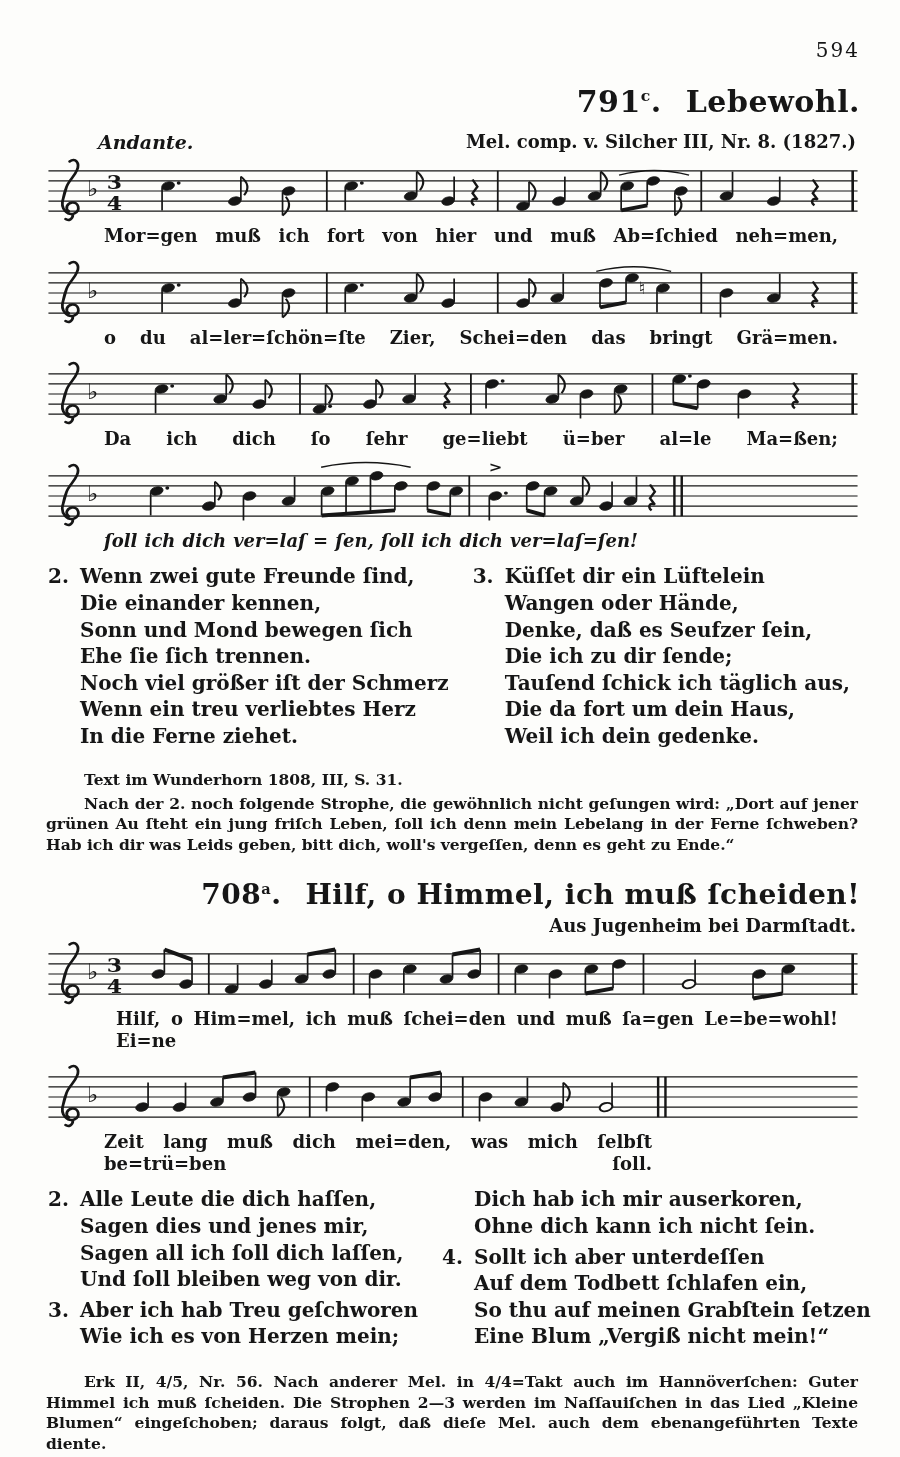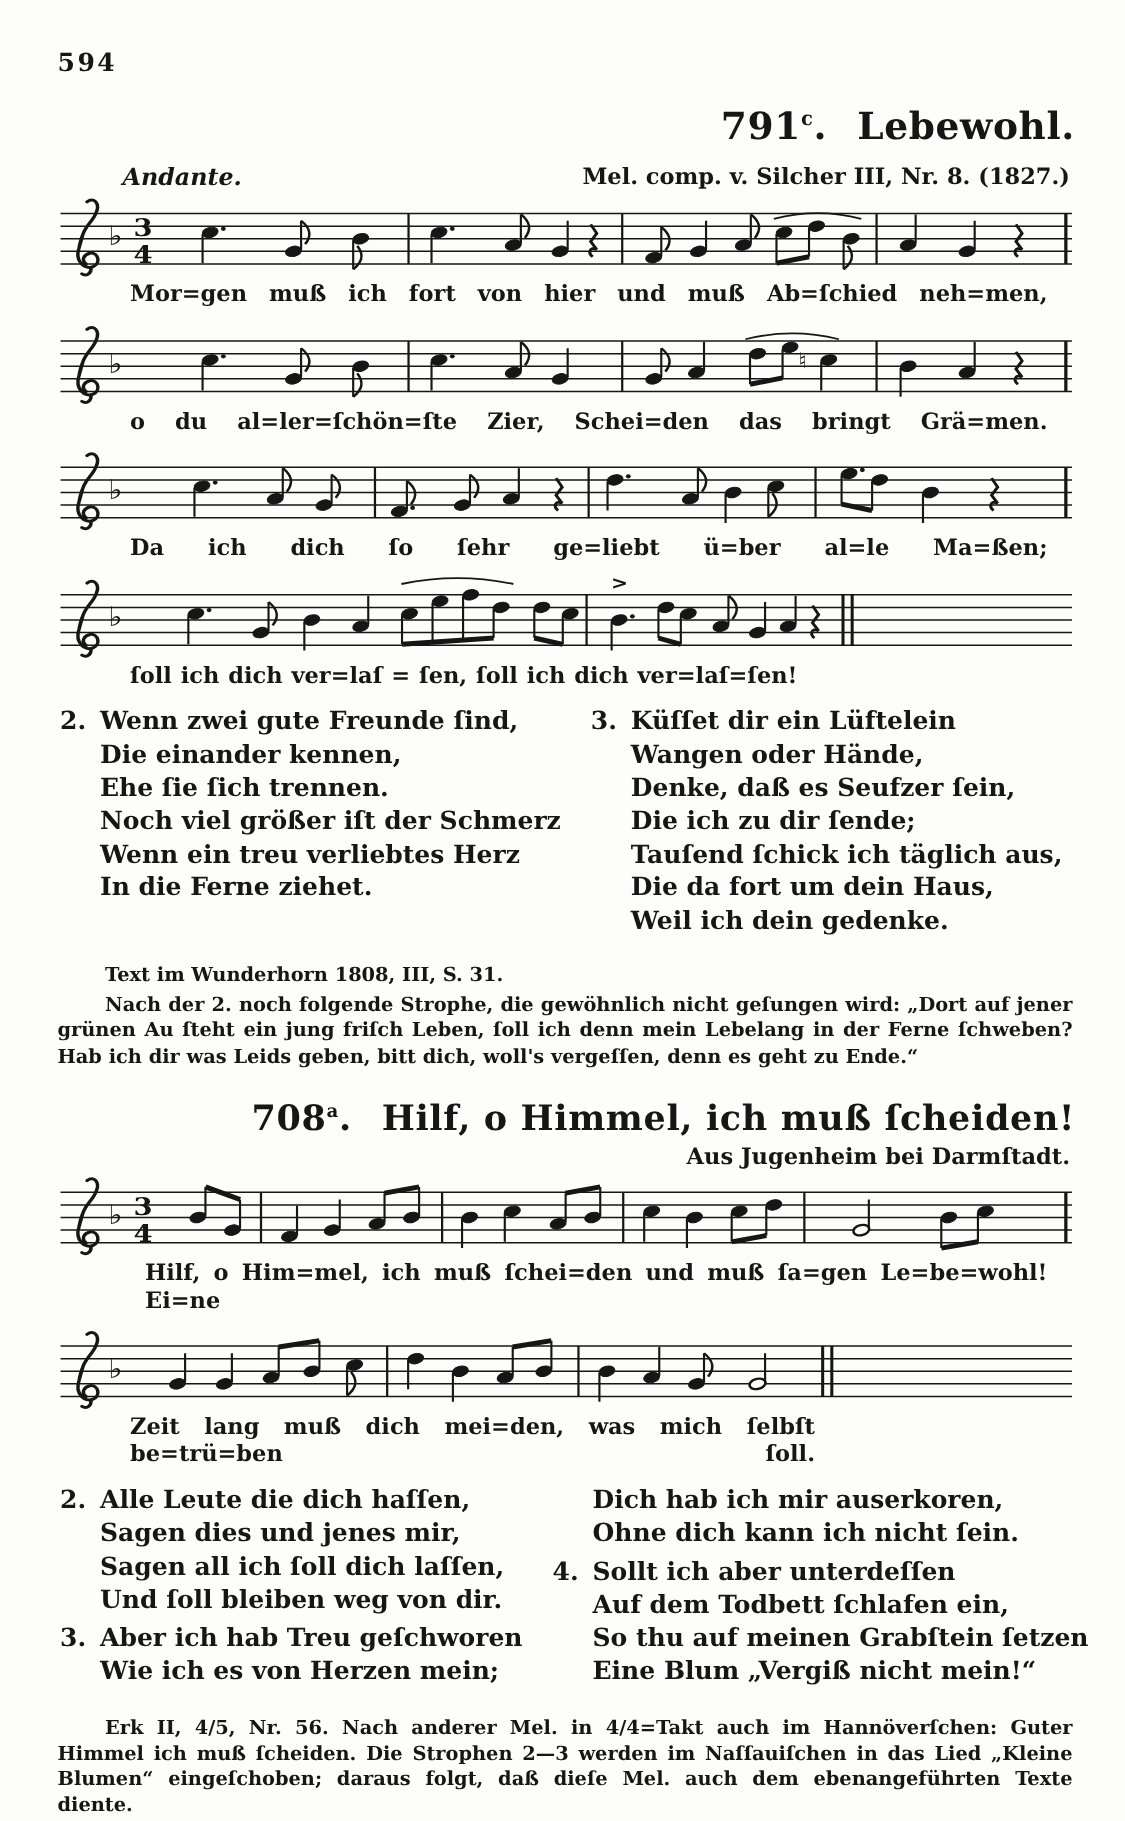--- a/index.html
+++ b/index.html
@@ -2,38 +2,38 @@
 <html><head>
 <meta charset="utf-8">
 <style>
   html,body{margin:0;padding:0;background:#ffffff;}
   .page{
     width:900px;min-height:1457px;margin:0 auto;box-sizing:border-box;
     background:#fdfdfb;color:#161616;
     font-family:"DejaVu Serif", serif;
     padding:38px 40px 30px 46px;overflow:hidden;
   }
-  .pageno{text-align:left;font-size:20px;font-weight:700;letter-spacing:2px;margin-bottom:22px;}
+  .pageno{text-align:right;font-size:20px;font-weight:400;letter-spacing:2px;margin-bottom:22px;}
   .song-title{text-align:right;font-size:30px;font-weight:700;margin:0 0 12px;letter-spacing:0.5px;}
   .song-title .num{margin-right:24px;}
   .song-title sup{font-size:0.52em;}
   .song-title.t2{font-size:28px;margin-top:22px;margin-bottom:2px;}
   .meta-row{display:flex;justify-content:space-between;align-items:flex-start;
     padding:0 4px 0 52px;font-size:19px;font-weight:700;margin-bottom:2px;}
   .tempo{font-style:italic;}
   .attribution{font-size:18px;}
   .attribution2{text-align:right;font-size:18px;font-weight:700;margin:4px 4px 2px 0;}
   .system{margin-bottom:4px;}
   svg.staff{display:block;width:100%;height:72px;}
   .lyric{
     font-size:18px;font-weight:700;line-height:1.2;
     text-align:justify;text-align-last:justify;
     margin:-2px 22px 10px 58px;
   }
-  .lyric.short1{margin-right:222px;}
+  .lyric.short1{margin-right:222px;font-style:italic;}
   .lyric.ml2{margin-left:70px;}
   .lyric.short2{margin-right:208px;}
   .verses{display:grid;grid-template-columns:1fr 1fr;column-gap:24px;
     margin:12px 0 0 2px;font-size:20px;font-weight:600;line-height:1.33;}
   .vblock{display:flex;align-items:flex-start;margin-bottom:4px;}
   .vnum{flex:0 0 32px;}
   .vbody{flex:1;}
   .vline{white-space:nowrap;}
   .fn-ref{font-size:15.5px;font-weight:600;margin:16px 0 0 38px;line-height:1.3;}
   .footnote{font-size:15.5px;font-weight:600;line-height:1.34;margin:4px 2px 0 0;
@@ -276,20 +276,21 @@
       </svg>
     <div class="lyric short1">ſoll ich dich ver=laſ = ſen, ſoll ich dich ver=laſ=ſen!</div>
   </div>
 
   <div class="verses">
     <div class="vblock">
         <div class="vnum">2.</div>
         <div class="vbody">
           <div class="vline">Wenn zwei gute Freunde ſind,</div>
           <div class="vline">Die einander kennen,</div>
+          <div class="vline">Sonn und Mond bewegen ſich</div>
           <div class="vline">Ehe ſie ſich trennen.</div>
           <div class="vline">Noch viel größer iſt der Schmerz</div>
           <div class="vline">Wenn ein treu verliebtes Herz</div>
           <div class="vline">In die Ferne ziehet.</div>
         </div>
       </div>
     <div class="vblock">
         <div class="vnum">3.</div>
         <div class="vbody">
           <div class="vline">Küſſet dir ein Lüftelein</div>

